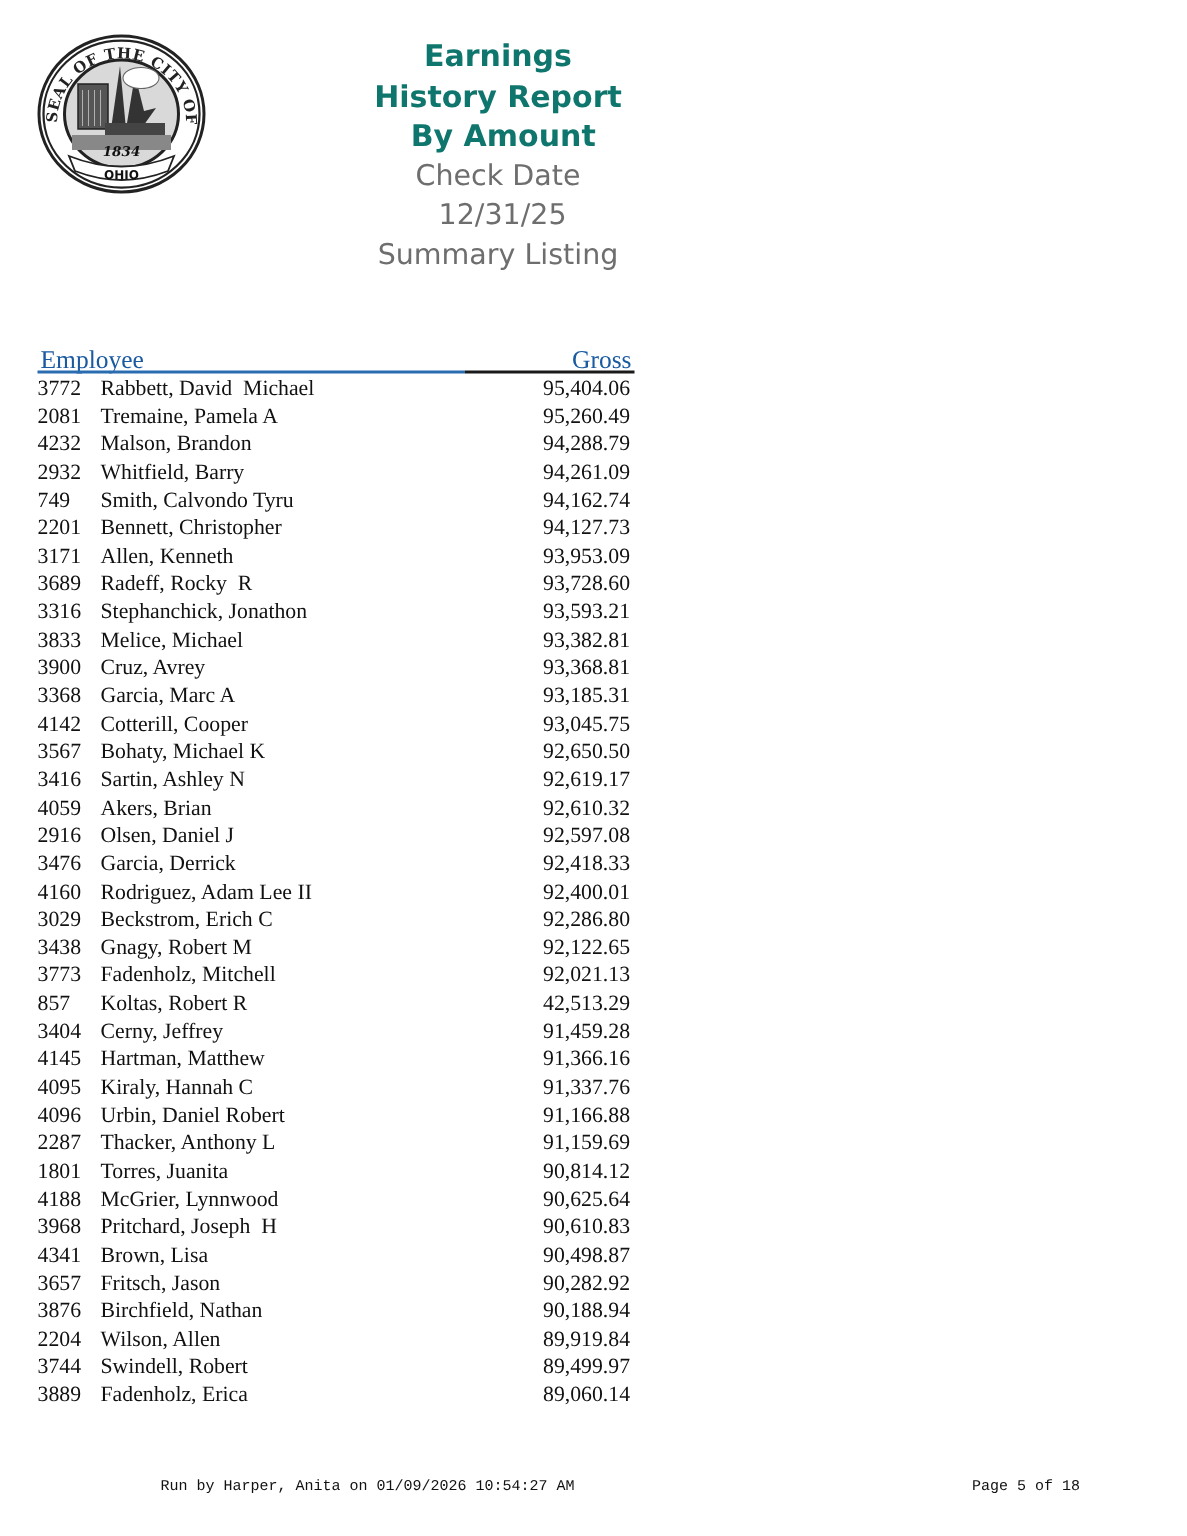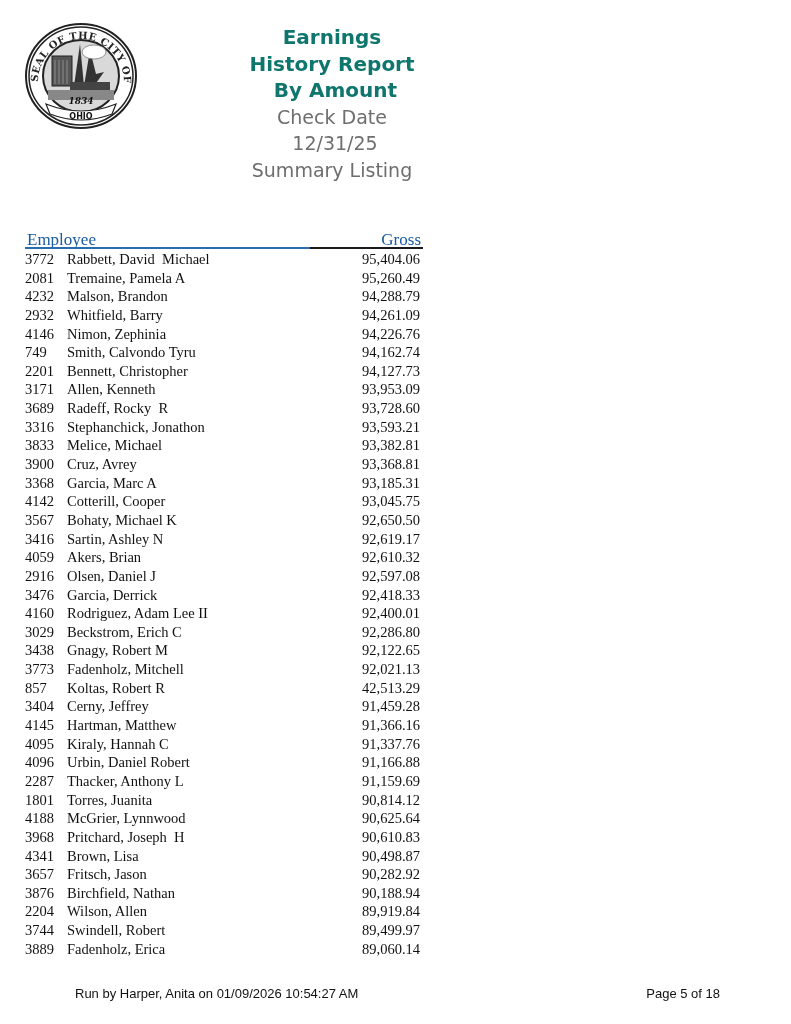--- a/index.html
+++ b/index.html
@@ -21,22 +21,22 @@
     .rule-black { position: absolute; left: 310px; top: 247px; width: 113px; height: 2px; background: #1a1a1a; }
     .rows {
       position: absolute; left: 25px; top: 250px; width: 398px;
       font-family: "Liberation Serif", serif; font-size: 14.5px; color: #111;
     }
     .row { position: relative; height: 18.65px; line-height: 18.65px; }
     .row .num { position: absolute; left: 0; width: 37px; text-align: left; }
     .row .name { position: absolute; left: 42px; white-space: pre; }
     .row .gross { position: absolute; right: 3px; text-align: right; }
     .footer {
-      position: absolute; top: 986px; font-family: Liberation Sans, sans-serif;
-      font-size: 13px; color: #111; white-space: pre;
+      position: absolute; top: 986px; font-family: Liberation Mono, monospace;
+      font-size: 10px; color: #111; white-space: pre; margin-left: 32px;
     }
     .footer.left { left: 75px; }
     .footer.right { right: 71px; }
   </style>
 </head>
 <body>
 
 <div class="seal">
   <svg width="114" height="108" viewBox="0 0 114 108">
     <defs>
@@ -102,25 +102,20 @@
       <span class="num">4232</span>
       <span class="name">Malson, Brandon</span>
       <span class="gross">94,288.79</span>
     </div>
     <div class="row">
       <span class="num">2932</span>
       <span class="name">Whitfield, Barry</span>
       <span class="gross">94,261.09</span>
     </div>
     <div class="row">
-      <span class="num">4146</span>
-      <span class="name">Nimon, Zephinia</span>
-      <span class="gross">94,226.76</span>
-    </div>
-    <div class="row">
       <span class="num">749</span>
       <span class="name">Smith, Calvondo Tyru</span>
       <span class="gross">94,162.74</span>
     </div>
     <div class="row">
       <span class="num">2201</span>
       <span class="name">Bennett, Christopher</span>
       <span class="gross">94,127.73</span>
     </div>
     <div class="row">

